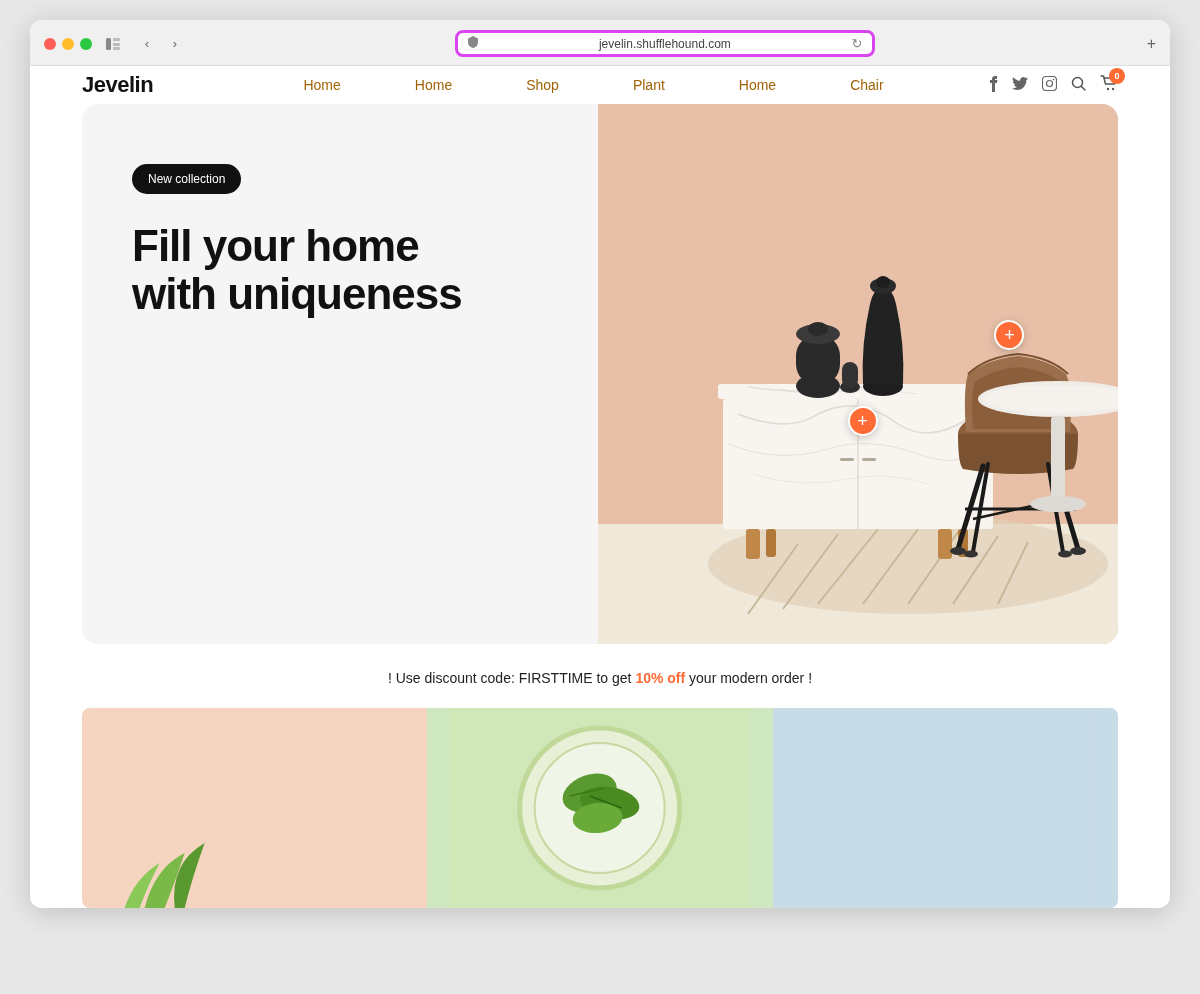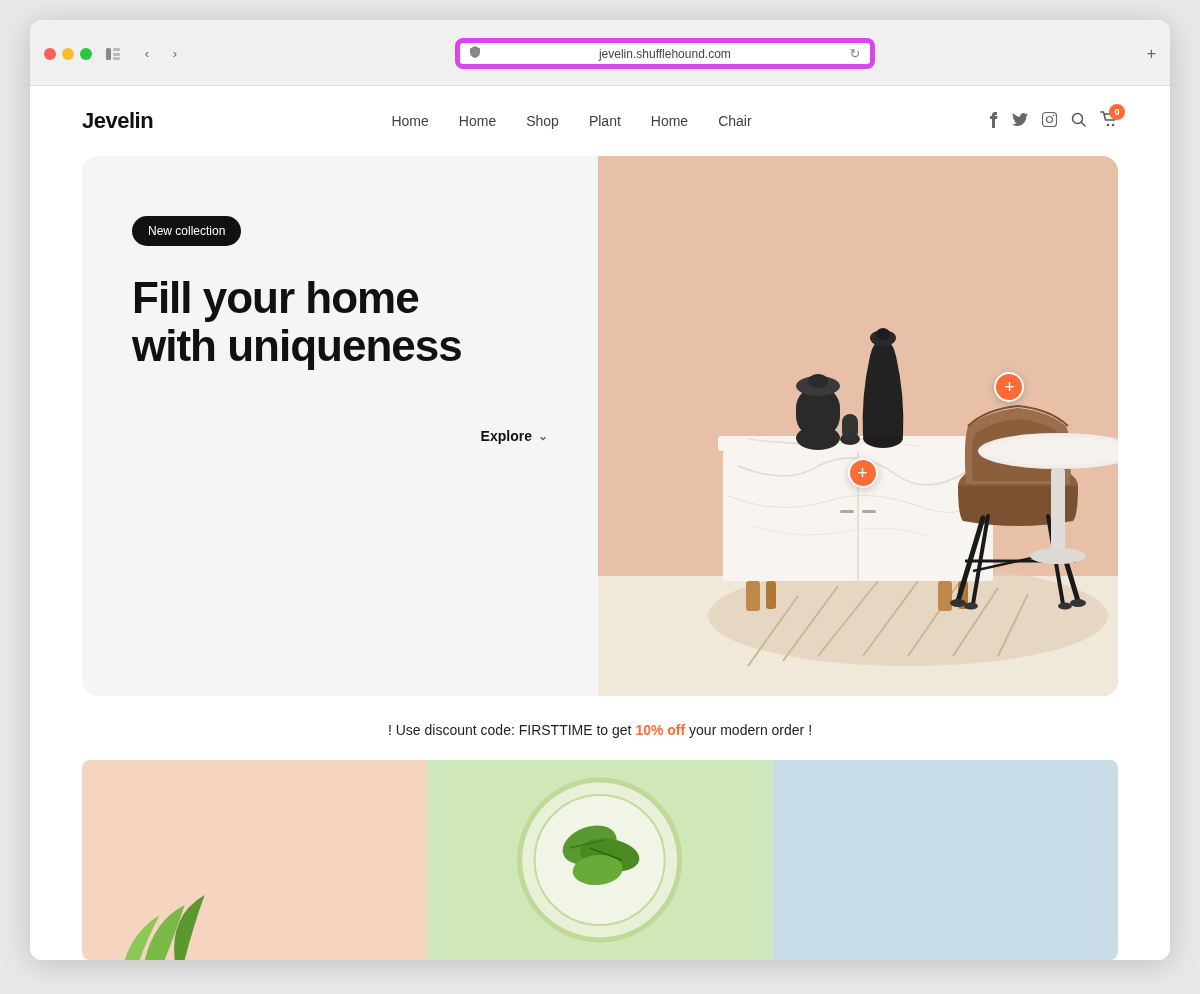--- a/index.html
+++ b/index.html
@@ -56,26 +56,26 @@
     }
     .nav-buttons {
       display: flex;
       gap: 2px;
     }
     .address-bar {
       flex: 1;
       display: flex;
       align-items: center;
       background: #fff;
-      border: 5px solid #d946ef;
+      border: 3px solid #d946ef;
       border-radius: 8px;
       padding: 3px 10px;
       gap: 18px;
       max-width: 420px;
-      margin: 8px auto;
+      margin: 0 auto;
     }
     .address-bar-text {
       font-size: 12px;
       color: #444;
       flex: 1;
       text-align: center;
     }
     .refresh-btn {
       background: none;
       border: none;
@@ -99,40 +99,41 @@
     
     .website {
       background: #fff;
     }
 
     
     .site-header {
       display: flex;
       align-items: center;
       justify-content: space-between;
-      padding: 22px 52px;
+      padding: 6px 52px;
       border-bottom: none;
     }
     .logo {
       font-size: 22px;
       font-weight: 800;
       color: #111;
       letter-spacing: -0.5px;
     }
     .main-nav {
       display: flex;
       gap: 30px;
       align-items: center;
     }
     .nav-item {
       font-size: 14px;
-      color: #404040;
+      color: #a16207;
       cursor: pointer;
       text-decoration: none;
       font-weight: 400;
+      margin-left: 44px;
     }
     .header-icons {
       display: flex;
       align-items: center;
       gap: 14px;
     }
     .header-icon {
       color: #555;
       font-size: 15px;
       cursor: pointer;
@@ -162,21 +163,21 @@
       margin: 0 52px 0 52px;
       gap: 0;
       align-items: stretch;
     }
     .hero-left {
       flex: 1;
       background: #f5f5f5;
       border-radius: 16px 0 0 16px;
       padding: 60px 50px 40px 50px;
       display: flex;
-      flex-direction: row;
+      flex-direction: column;
       justify-content: space-between;
       min-height: 540px;
     }
     .hero-right {
       width: 520px;
       border-radius: 0 16px 16px 0;
       overflow: hidden;
       position: relative;
     }
     .hero-image-bg {
@@ -393,24 +394,20 @@
         </div>
       </div>
     </header>
 
     <div class="hero-section">
       <div class="hero-left">
         <div>
           <div class="new-collection-badge">New collection</div>
           <h1 class="hero-title">Fill your home<br>with uniqueness</h1>
         </div>
-        <button class="explore-btn">
-          <span>Explore</span>
-          <span class="explore-chevron">⌄</span>
-        </button>
       </div>
 
       <div class="hero-right">
         <div class="hero-image-bg">
 
           <svg class="hero-svg-container" viewBox="0 0 520 540" preserveAspectRatio="xMidYMid slice">
 
             <rect width="520" height="540" fill="#e8c0a8"></rect>
 
             <rect y="420" width="520" height="120" fill="#f0e8d8"></rect>

